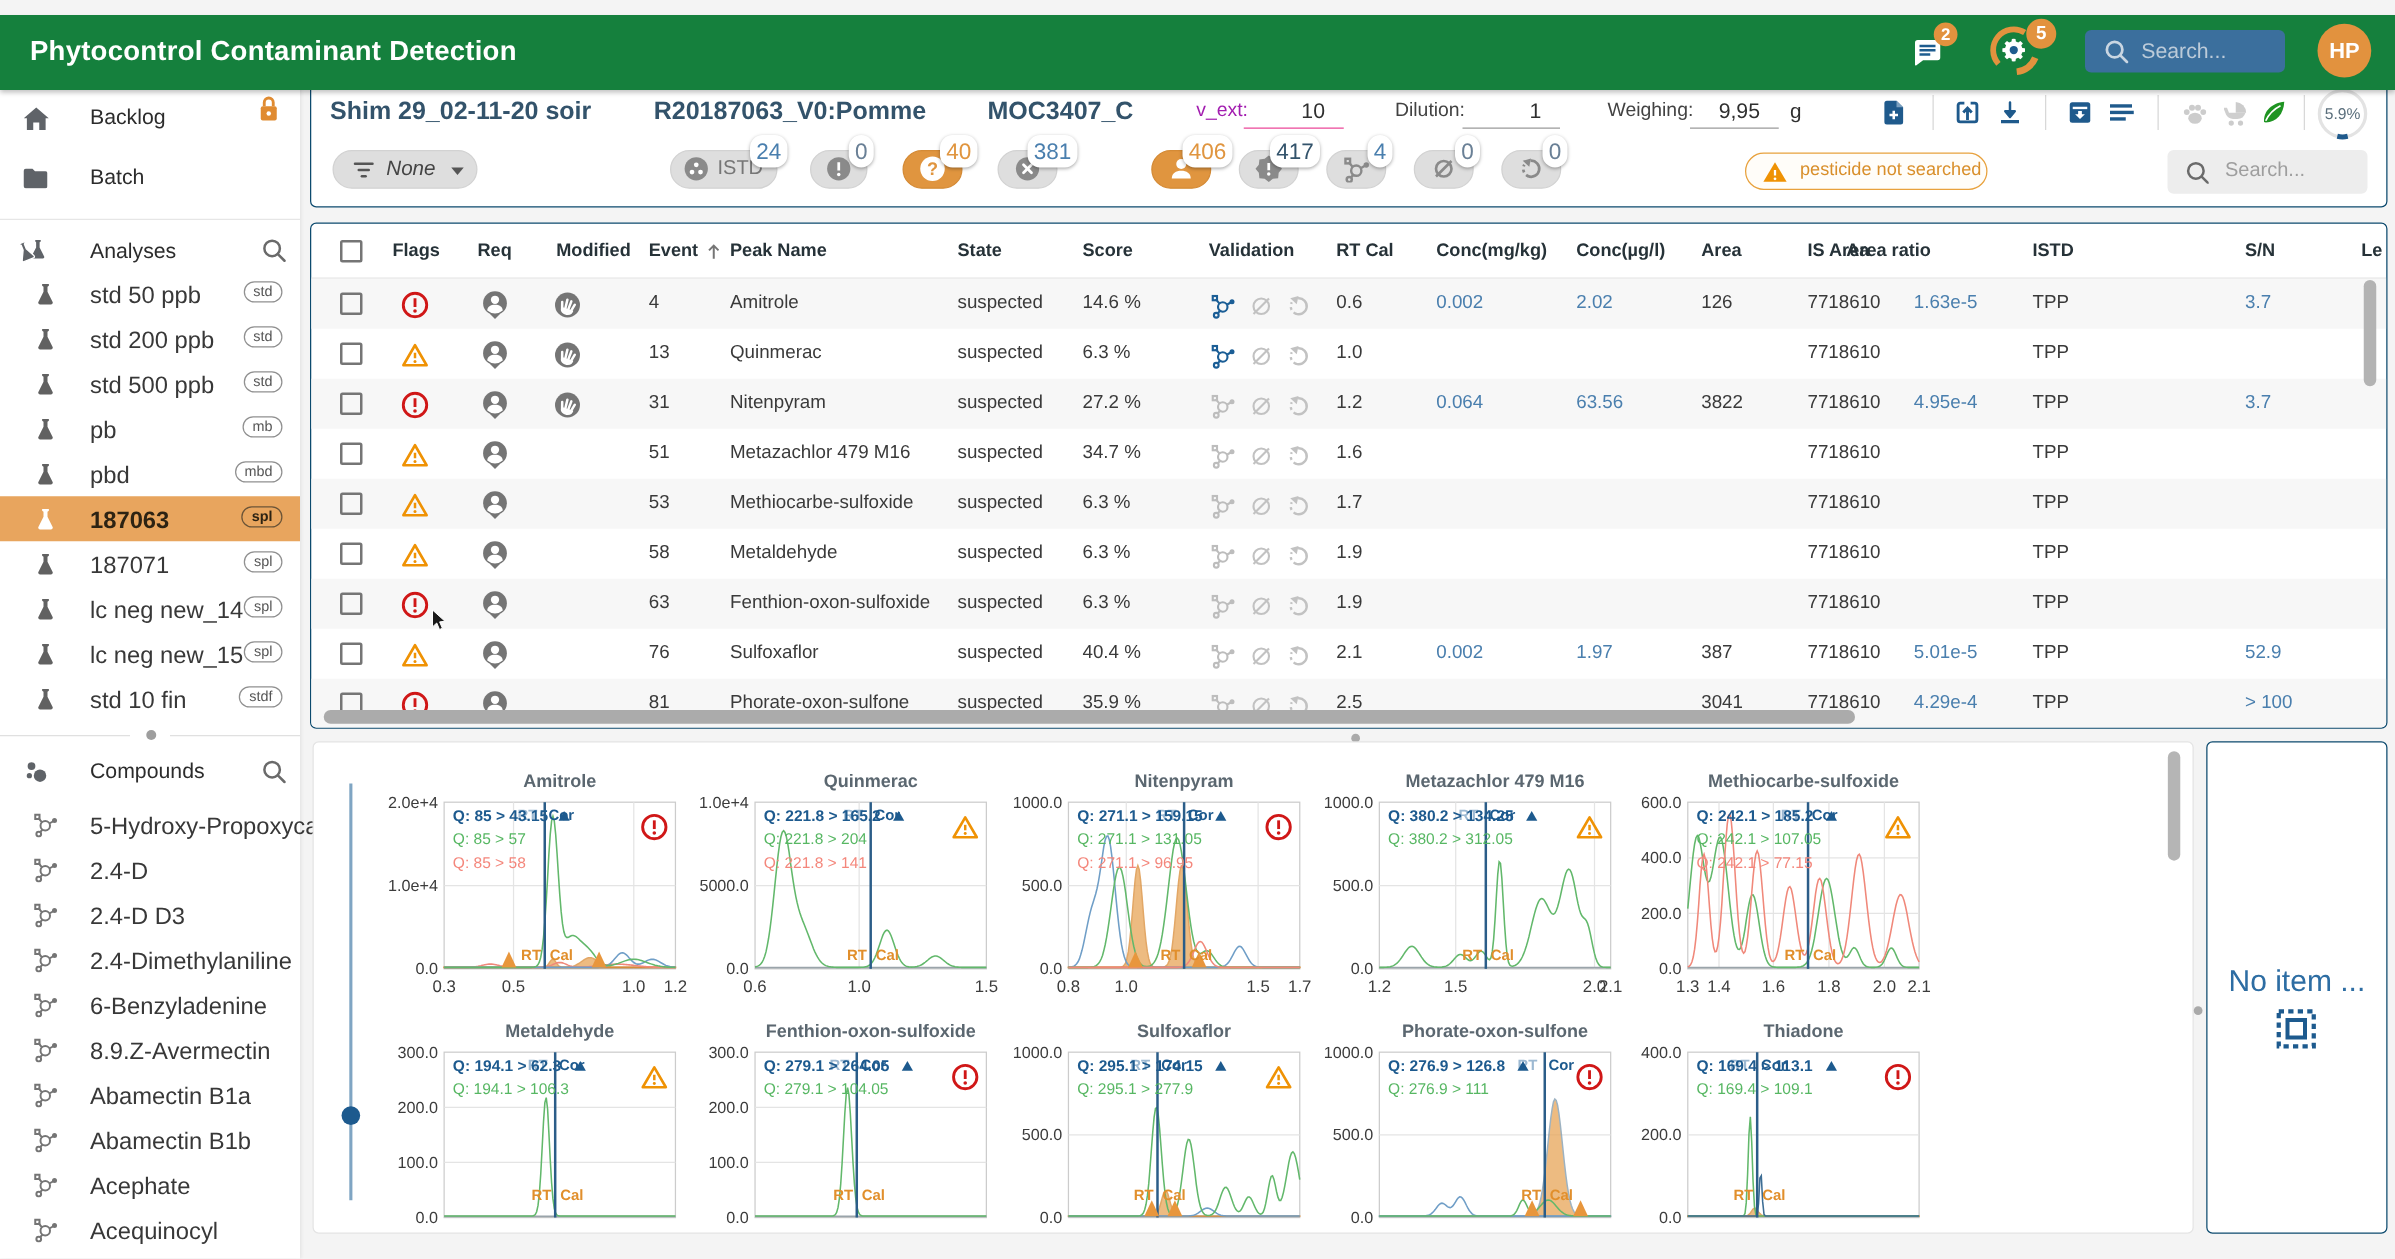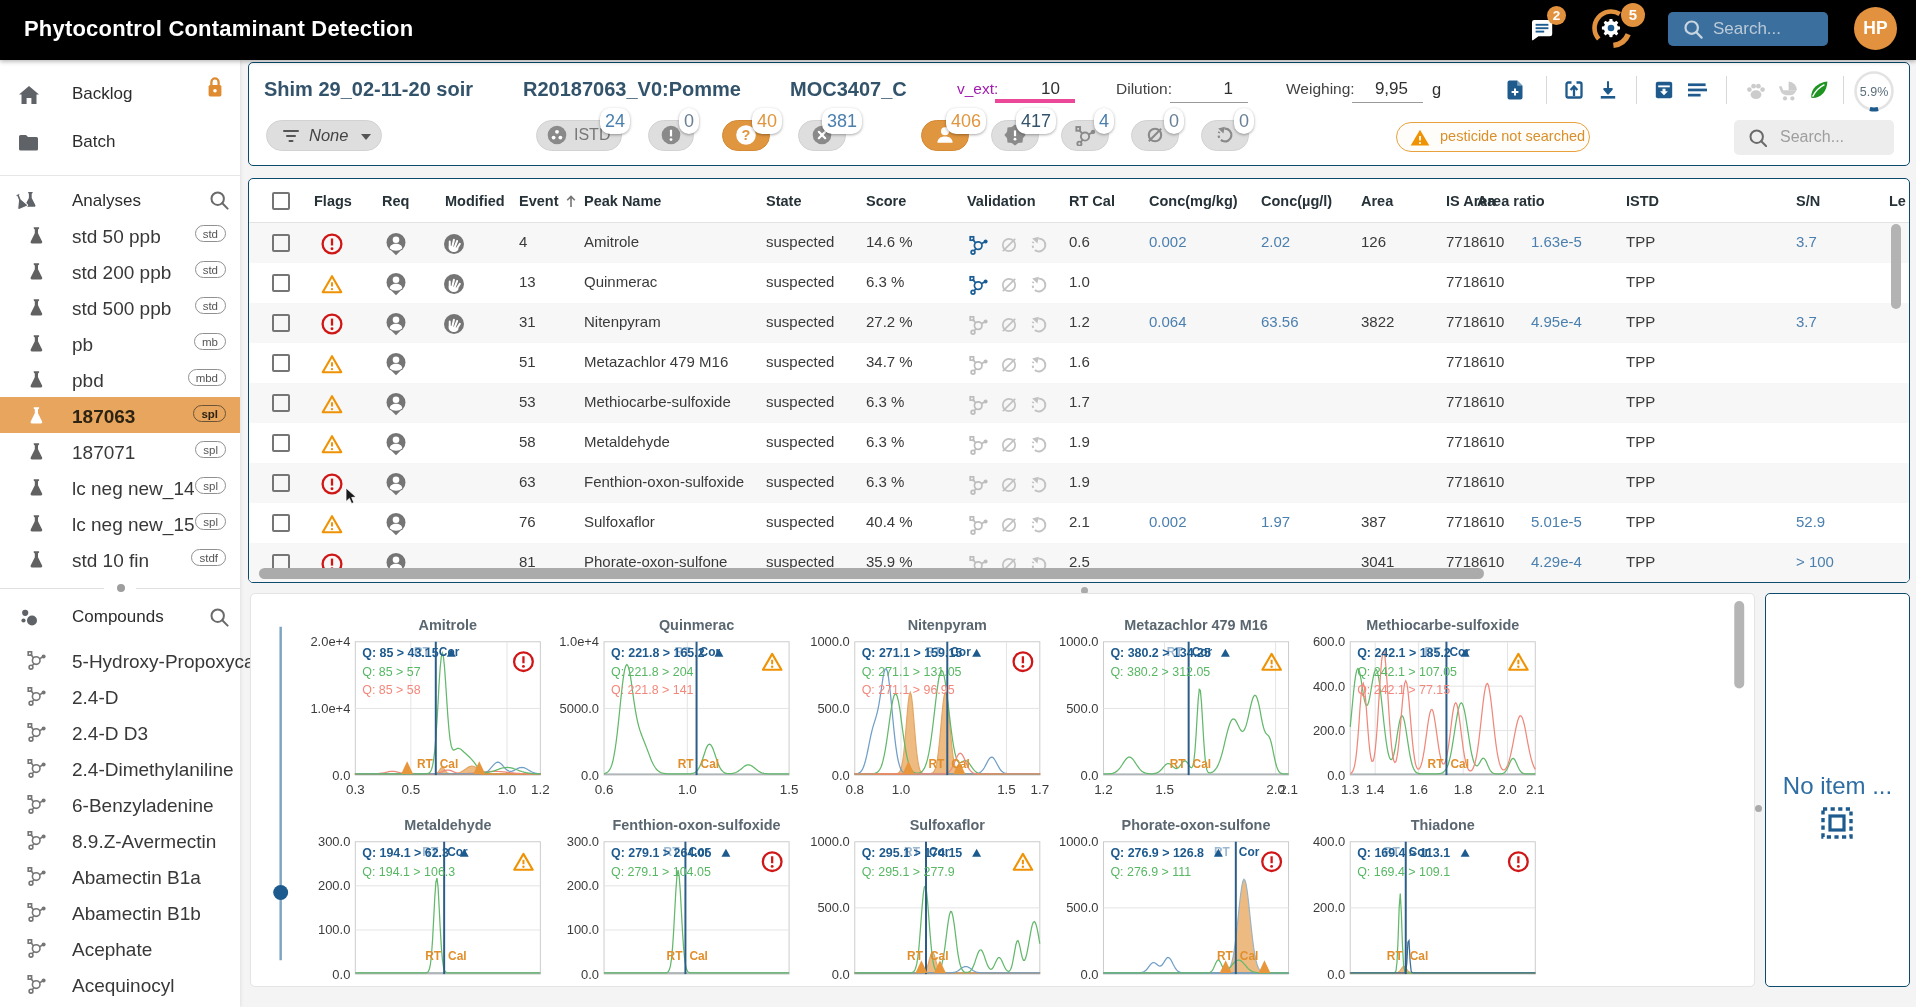--- a/index.html
+++ b/index.html
@@ -1,18 +1,18 @@
 <!DOCTYPE html>
 <html><head><meta charset="utf-8"><style>
 *{margin:0;padding:0;box-sizing:border-box}
 html,body{width:1916px;height:1007px;overflow:hidden;background:#f4f4f4;
 font-family:"Liberation Sans",sans-serif;position:relative}
 .abs{position:absolute}
 .card{position:absolute;background:#fff;border:1px solid #0c4a6e;border-radius:5px}
-.appbar{position:absolute;left:0;top:0;width:1916px;height:60px;background:#000000;
+.appbar{position:absolute;left:0;top:12px;width:1916px;height:60px;background:#15803d;
 box-shadow:0 2px 4px rgba(0,0,0,.25);z-index:20}
 .appbar h1{position:absolute;left:24px;top:16px;color:#fff;font-size:22px;font-weight:bold;letter-spacing:.2px}
 .sidebar{position:absolute;left:0;top:60px;width:240px;height:947px;background:#fff;
 box-shadow:1px 0 3px rgba(0,0,0,.08)}
 .navtxt{position:absolute;left:72px;font-size:17px;color:#2c2c2c}
 .itemtxt{position:absolute;left:72px;font-size:19px;color:#383838;white-space:nowrap}
 .tag{position:absolute;font-size:11.5px;color:#555;border:1px solid #909090;border-radius:9px;
 padding:1.5px 7px;background:transparent}
 .sel{background:#e8a55e}
 .hdrsearch{position:absolute;left:1668px;top:12px;width:160px;height:34px;background:#3b6f9d;border-radius:5px}
@@ -290,21 +290,21 @@
         <circle cx="5" cy="18.2" r="1.9"></circle>
       </g>
     </svg>
 <div class="itemtxt" style="top:915px">Acequinocyl</div>
 </div>
 <div class="card" style="left:248px;top:62px;width:1662px;height:104px"></div>
 <div class="abs" style="left:264px;top:78px;font-size:20px;font-weight:bold;color:#33536b">Shim 29_02-11-20 soir</div>
 <div class="abs" style="left:523px;top:78px;font-size:20px;font-weight:bold;color:#33536b">R20187063_V0:Pomme</div>
 <div class="abs" style="left:790px;top:78px;font-size:20px;font-weight:bold;color:#33536b">MOC3407_C</div>
 <div class="abs" style="left:957px;top:80px;font-size:15.5px;color:#a21caf">v_ext:</div>
-<div class="abs" style="left:995px;top:74px;width:80px;height:29px;border-bottom:4px solid #ec4899;font-size:17px;color:#2f2f2f;text-align:right;padding-right:15px;line-height:29px">10</div>
+<div class="abs" style="left:995px;top:74px;width:80px;height:29px;border-bottom:1px solid #ec4899;font-size:17px;color:#2f2f2f;text-align:right;padding-right:15px;line-height:29px">10</div>
 <div class="abs" style="left:1116px;top:80px;font-size:15.5px;color:#424242">Dilution:</div>
 <div class="abs" style="left:1170px;top:74px;width:78px;height:29px;border-bottom:1px solid #9a9a9a;font-size:17px;color:#2f2f2f;text-align:right;padding-right:15px;line-height:29px">1</div>
 <div class="abs" style="left:1286px;top:80px;font-size:15.5px;color:#424242">Weighing:</div>
 <div class="abs" style="left:1352px;top:74px;width:71px;height:29px;border-bottom:1px solid #9a9a9a;font-size:17px;color:#2f2f2f;text-align:right;padding-right:15px;line-height:29px">9,95</div>
 <div class="abs" style="left:1432px;top:80px;font-size:16.5px;color:#2f2f2f">g</div>
 <svg class="abs" style="left:1504px;top:79px" width="20" height="22" viewBox="0 0 20 22">
     <path d="M13.2 1.5 H5.5 a2 2 0 0 0 -2 2 v15 a2 2 0 0 0 2 2 h11 a2 2 0 0 0 2 -2 V6.8 Z" fill="#1f5a8c"></path>
     <path d="M13.2 1.5 V6.8 H18.5 Z" fill="#7ba0bf"></path>
     <g stroke="#fff" stroke-width="2">
       <line x1="11" y1="9.6" x2="11" y2="16.4"></line>

